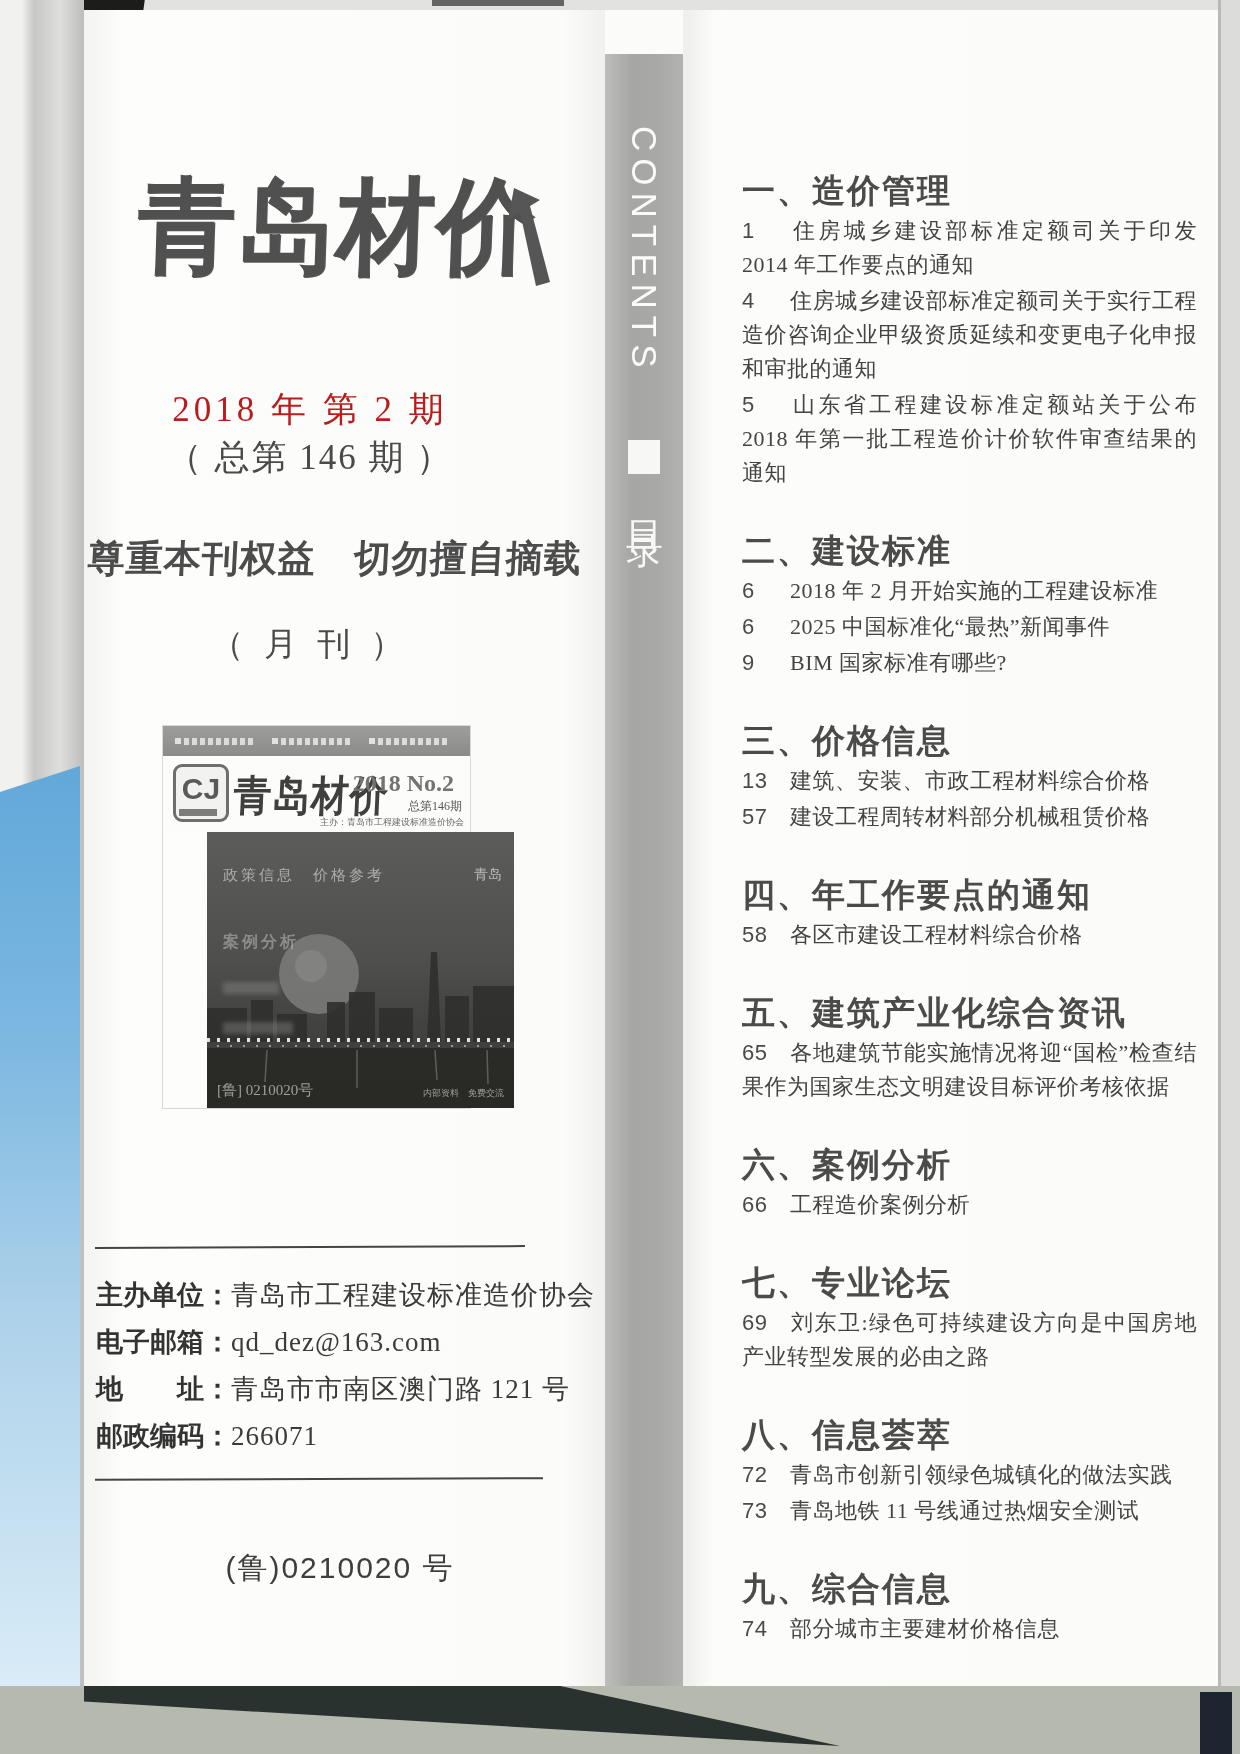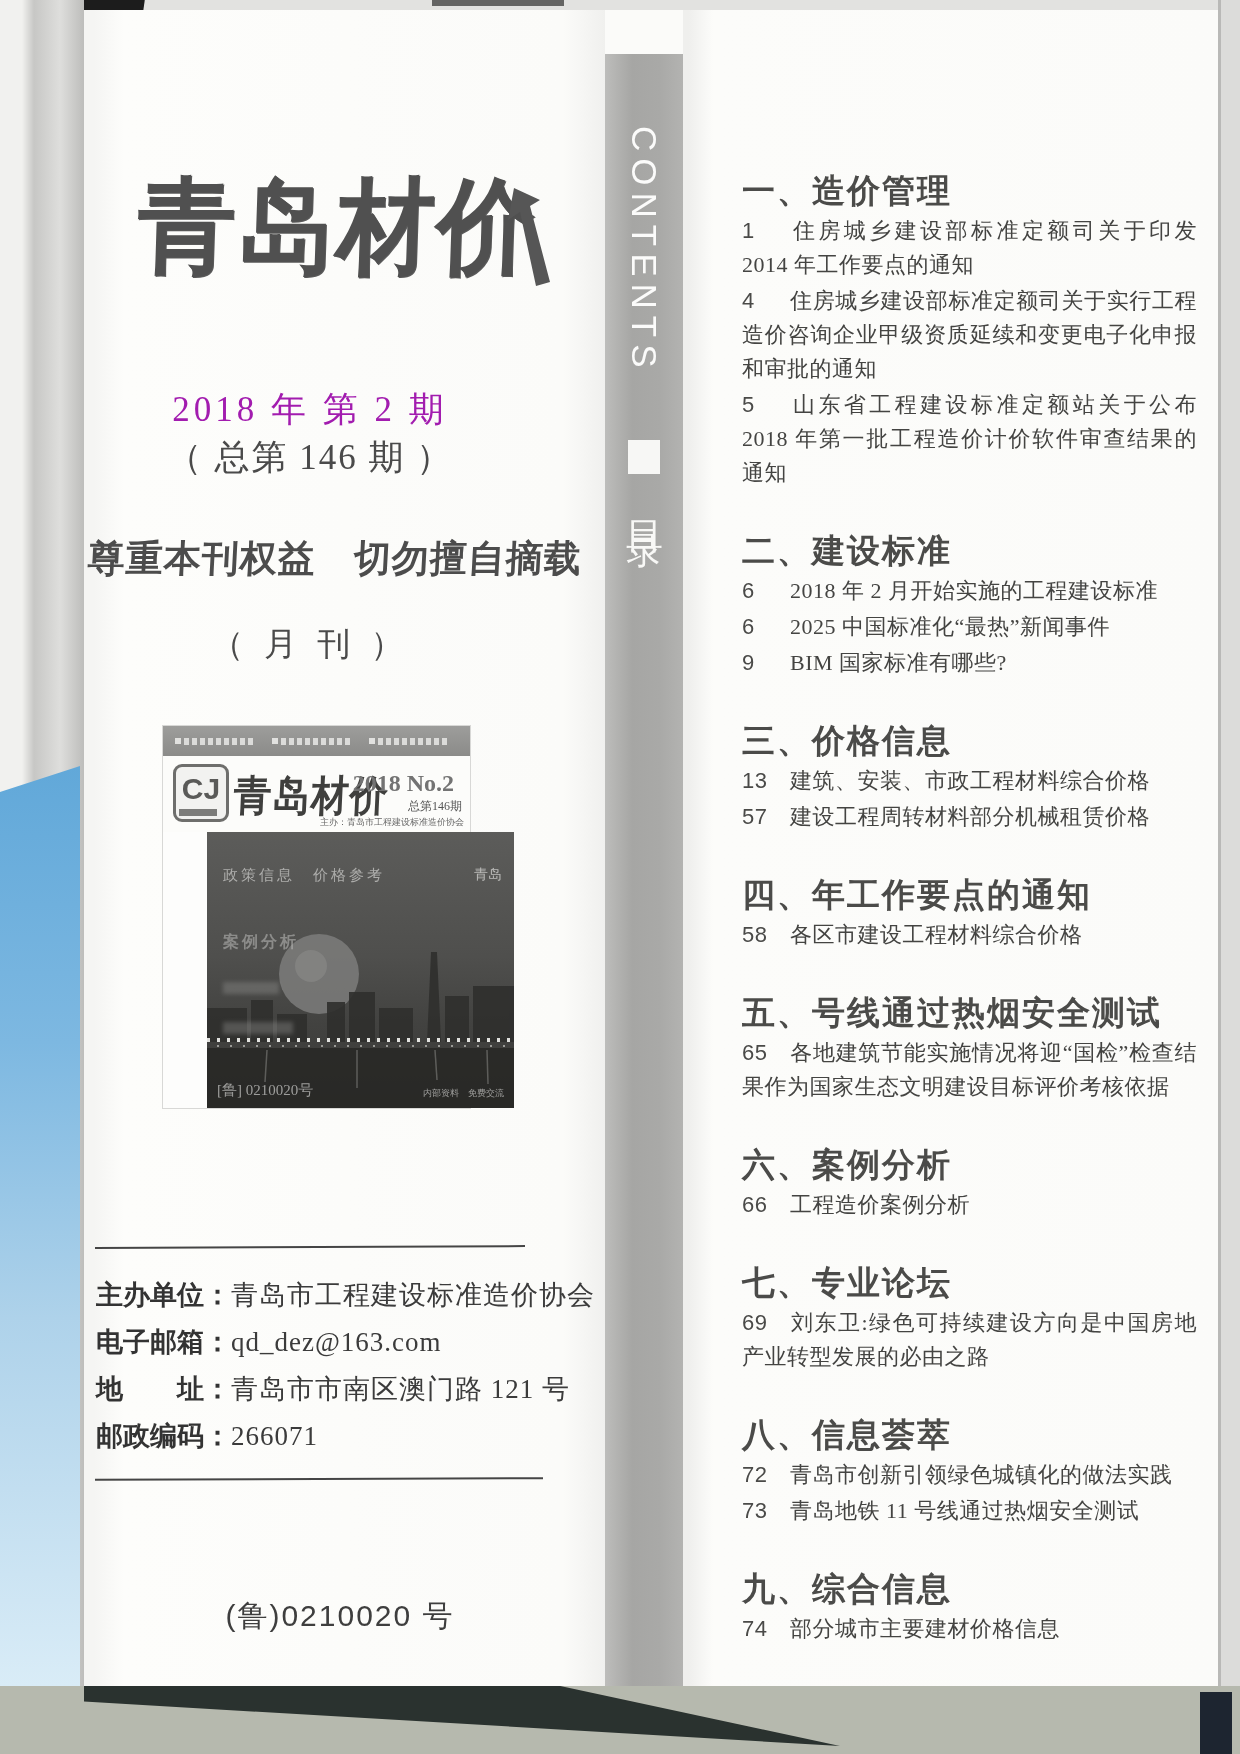--- a/index.html
+++ b/index.html
@@ -47,21 +47,21 @@
     font-family:"Liberation Sans","DejaVu Sans",sans-serif;
     font-size:37px;letter-spacing:12px;color:#f8f8f6;}
 
   
   .main-title{left:140px;top:158px;width:400px;text-align:center;
     font-size:104px;font-weight:bold;color:#505050;letter-spacing:2px;
     transform:scaleX(.94) skewX(-2deg);transform-origin:left top;
     text-shadow:1px 1px 0 #5a5a5a;white-space:nowrap;}
   .flourish{left:506px;top:186px;}
   .issue-line1{left:95px;top:386px;width:430px;text-align:center;
-    font-size:35px;color:#a21caf;letter-spacing:4px;}
+    font-size:35px;color:#b91c1c;letter-spacing:4px;}
   .issue-line2{left:95px;top:434px;width:430px;text-align:center;
     font-size:35px;color:#4a4a4a;letter-spacing:2px;}
   .notice{left:88px;top:534px;width:450px;text-align:center;
     font-size:37px;font-weight:bold;color:#4c4c4c;letter-spacing:1px;
     transform:skewX(-3deg);white-space:nowrap;}
   .periodicity{left:95px;top:622px;width:430px;text-align:center;
     font-size:33px;color:#4a4a4a;letter-spacing:6px;}
 
   
   .cover{left:163px;top:726px;width:307px;height:382px;background:#fdfdfc;
@@ -102,21 +102,21 @@
   .rule{height:2px;background:#454545;}
   .rule-1{left:95px;top:1246px;width:430px;transform:rotate(-.25deg);}
   .rule-2{left:95px;top:1478px;width:448px;transform:rotate(-.2deg);}
 
   .info-block{left:96px;top:1272px;width:440px;font-size:27px;line-height:47px;color:#3b3b3b;}
   .info-row{white-space:nowrap;}
   .info-label{font-family:"Liberation Sans","DejaVu Sans",sans-serif;font-weight:bold;color:#333;}
   .info-value{letter-spacing:1px;}
   .license{left:175px;top:1548px;width:330px;text-align:center;font-size:30px;
     color:#3e3e3e;letter-spacing:2px;
-    font-family:"Liberation Sans","DejaVu Sans",sans-serif;margin-top:48px;}
+    font-family:"Liberation Sans","DejaVu Sans",sans-serif;}
 
   
   .toc-wrap{left:742px;top:170px;width:455px;}
   .toc-section{margin:0 0 40px 0;}
   .toc-heading{font-family:"Liberation Sans","DejaVu Sans",sans-serif;
     font-size:33px;line-height:42px;font-weight:bold;color:#4b4b49;
     letter-spacing:2px;margin:0 0 2px 0;}
   .toc-item{font-size:22px;line-height:34px;margin:0 0 2px 0;color:#444442;
     text-align:justify;letter-spacing:.5px;}
   .toc-num{display:inline-block;min-width:48px;
@@ -236,21 +236,21 @@
     <div class="toc-section">
       <div class="toc-heading">三、价格信息</div>
       <div class="toc-item"><span class="toc-num">13</span><span>建筑、安装、市政工程材料综合价格</span></div>
       <div class="toc-item"><span class="toc-num">57</span><span>建设工程周转材料部分机械租赁价格</span></div>
     </div>
     <div class="toc-section">
       <div class="toc-heading">四、年工作要点的通知</div>
       <div class="toc-item"><span class="toc-num">58</span><span>各区市建设工程材料综合价格</span></div>
     </div>
     <div class="toc-section">
-      <div class="toc-heading">五、号线通过热烟安全测试</div>
+      <div class="toc-heading">五、建筑产业化综合资讯</div>
       <div class="toc-item"><span class="toc-num">65</span><span>各地建筑节能实施情况将迎“国检”检查结果作为国家生态文明建设目标评价考核依据</span></div>
     </div>
     <div class="toc-section">
       <div class="toc-heading">六、案例分析</div>
       <div class="toc-item"><span class="toc-num">66</span><span>工程造价案例分析</span></div>
     </div>
     <div class="toc-section">
       <div class="toc-heading">七、专业论坛</div>
       <div class="toc-item"><span class="toc-num">69</span><span>刘东卫:绿色可持续建设方向是中国房地产业转型发展的必由之路</span></div>
     </div>

